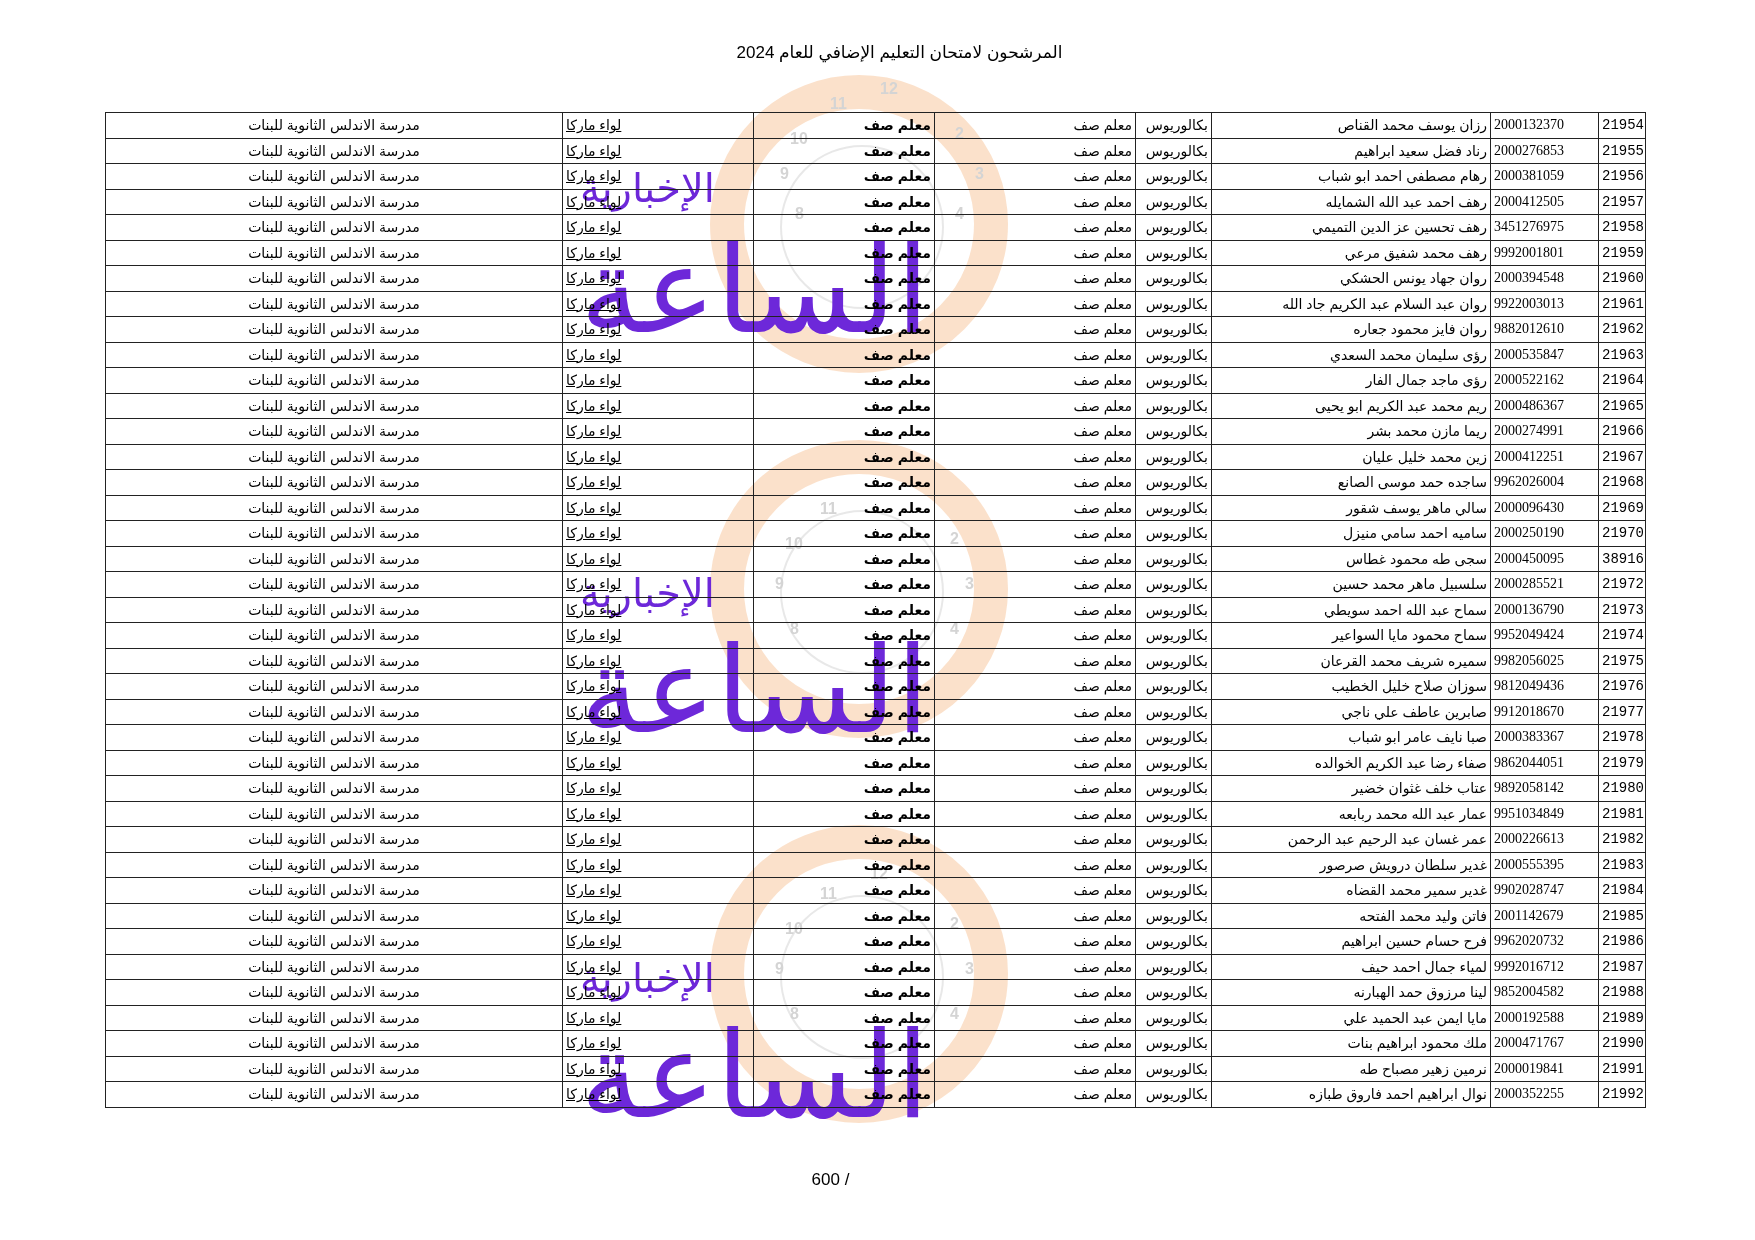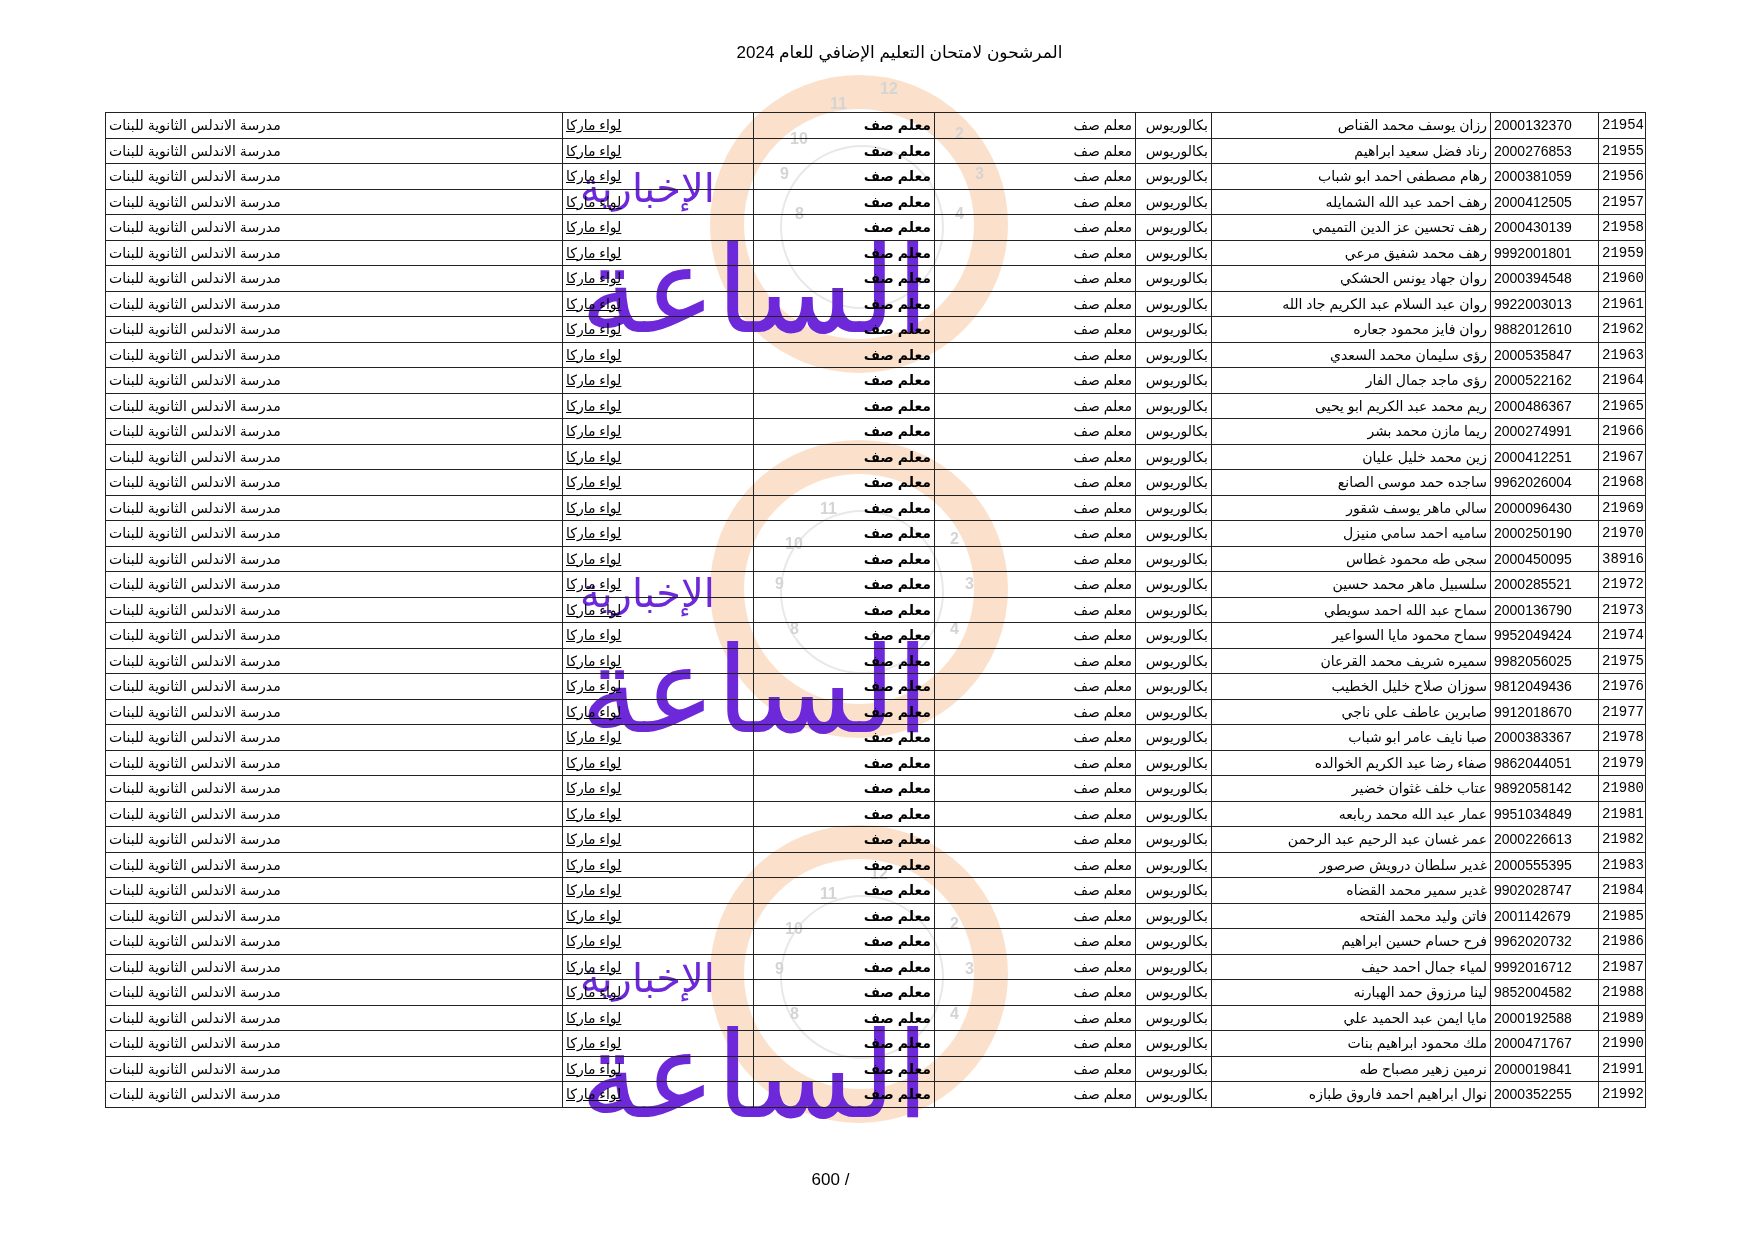--- a/index.html
+++ b/index.html
@@ -6,27 +6,27 @@
   body { width:1755px; height:1240px; position:relative; overflow:hidden; font-family:"Liberation Sans", "DejaVu Sans", sans-serif; color:#000; }
   .page-title { position:absolute; top:42px; left:0; width:1755px; text-align:center; font-size:17px; direction:rtl;padding-left:22px; }
   .watermark { position:absolute; pointer-events:none; }
   .wm-ring { position:absolute; border-radius:50%; border:34px solid #f7c9a1; opacity:0.55; }
   .wm-inner { position:absolute; border-radius:50%; border:2px solid #d9d9d9; opacity:0.6; }
   .wm-num { position:absolute; font-size:16px; font-weight:bold; color:#d4d4d4; }
   .wm-text { position:absolute; font-weight:normal; color:#6d28d9; direction:rtl; white-space:nowrap; }
   table.data { position:absolute; top:112px; left:105px; width:1541px; border-collapse:collapse; direction:rtl; table-layout:fixed; z-index:2; }
   table.data td { border:1.3px solid #222; height:24.5px; padding:0 3px; font-size:14px; line-height:24px; white-space:nowrap; overflow:hidden; }
   td.c-seq { width:40px; text-align:left; direction:ltr; font-family:Liberation Mono, monospace; font-size:13px; }
-  td.c-nid { width:101px; text-align:left; direction:ltr; font-family:Liberation Sans, sans-serif; font-size:13px; }
+  td.c-nid { width:101px; text-align:left; direction:ltr; font-family:Liberation Serif, serif; font-size:13px; }
   td.c-name { width:272px; text-align:right; }
   td.c-deg { width:69px; text-align:right; }
   td.c-spec { width:194px; text-align:right; }
   td.c-job { width:174px; text-align:right; font-weight:bold; }
   td.c-dir { width:184px; text-align:left;text-decoration:underline; }
-  td.c-school { text-align:left; }
+  td.c-school { text-align:center; }
   .page-num { position:absolute; top:1170px; left:0; width:1661px; text-align:center; font-size:17px; }
 </style>
 </head>
 <body>
 
 <div class="page-title">المرشحون لامتحان التعليم الإضافي للعام 2024</div>
 
 <div class="watermark" style="left:580px; top:55px; width:600px; height:320px;">
   <div class="wm-ring" style="left:130px; top:20px; width:230px; height:230px;"></div>
   <div class="wm-inner" style="left:200px; top:90px; width:160px; height:160px;"></div>
@@ -108,21 +108,21 @@
         <td class="c-nid">2000412505</td>
         <td class="c-name">رهف احمد عبد الله الشمايله</td>
         <td class="c-deg">بكالوريوس</td>
         <td class="c-spec">معلم صف</td>
         <td class="c-job">معلم صف</td>
         <td class="c-dir">لواء ماركا</td>
         <td class="c-school">مدرسة الاندلس الثانوية للبنات</td>
       </tr>
       <tr>
         <td class="c-seq">21958</td>
-        <td class="c-nid">2000430139</td>
+        <td class="c-nid">3451276975</td>
         <td class="c-name">رهف تحسين عز الدين التميمي</td>
         <td class="c-deg">بكالوريوس</td>
         <td class="c-spec">معلم صف</td>
         <td class="c-job">معلم صف</td>
         <td class="c-dir">لواء ماركا</td>
         <td class="c-school">مدرسة الاندلس الثانوية للبنات</td>
       </tr>
       <tr>
         <td class="c-seq">21959</td>
         <td class="c-nid">9992001801</td>

